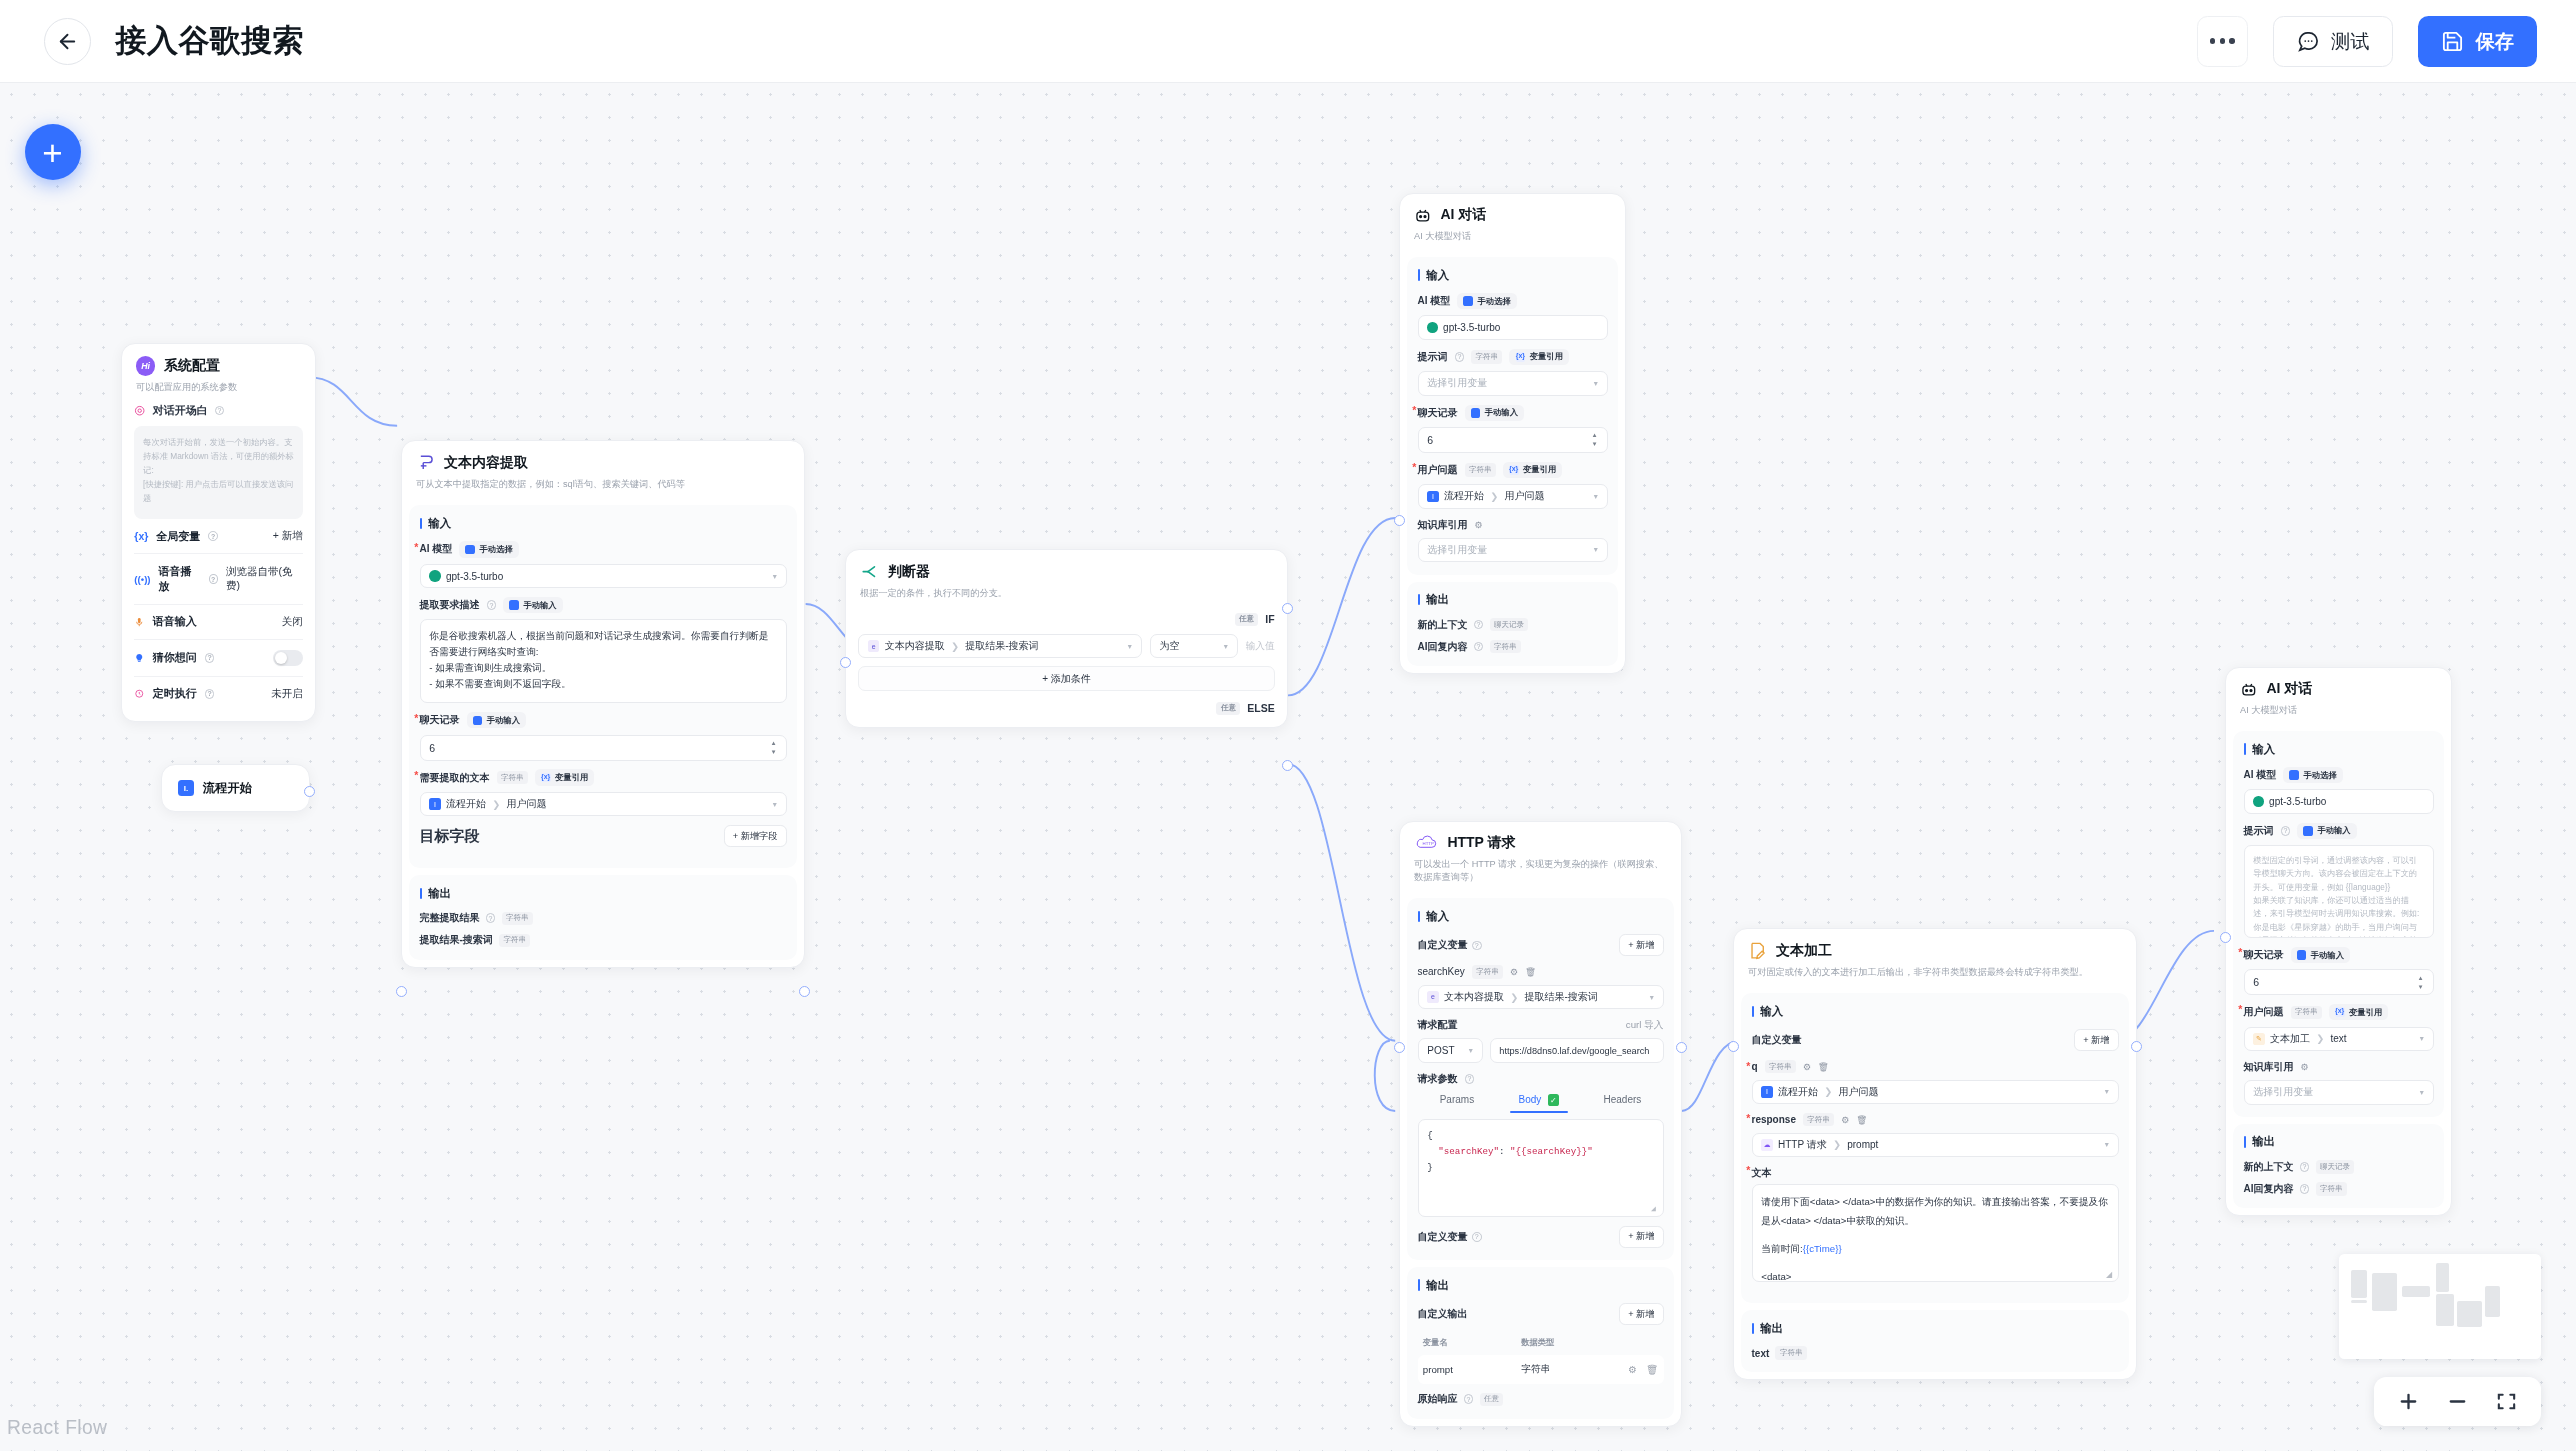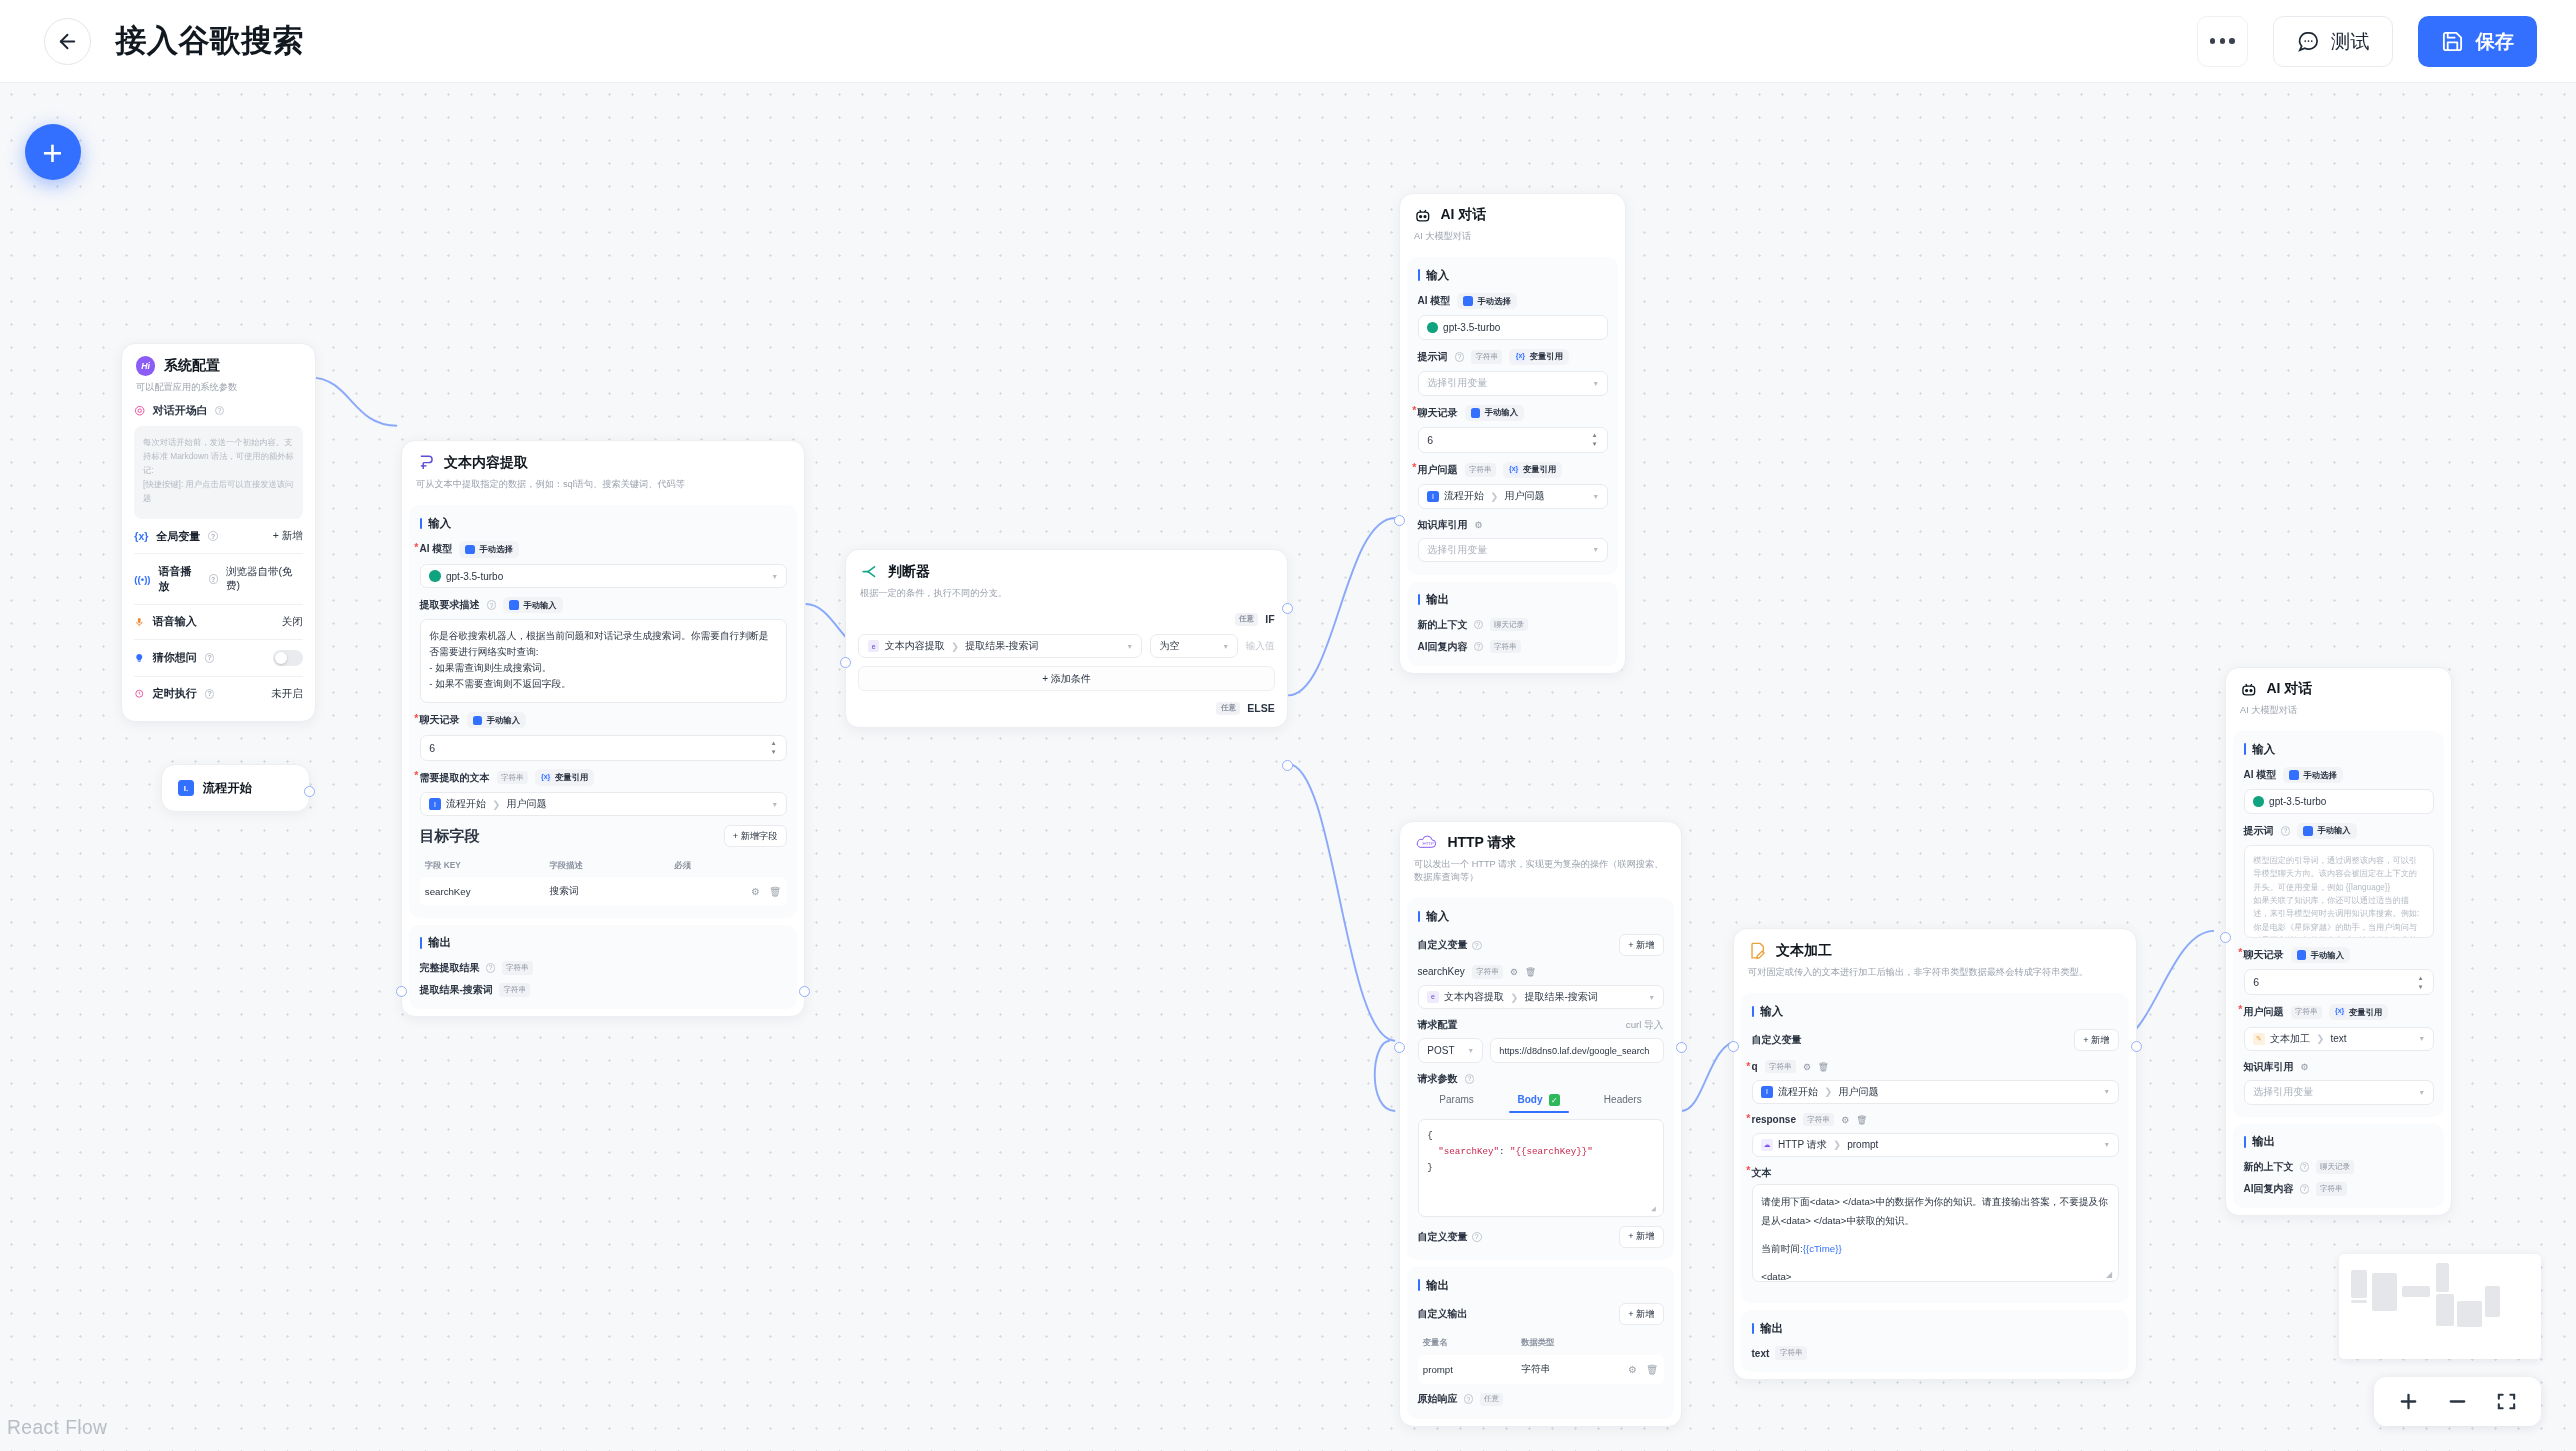--- a/index.html
+++ b/index.html
@@ -170,21 +170,21 @@
   .syscfg-row .val { margin-left: auto; font-size: 10.5px; color: #2b3442; font-weight: 400; }
   .syscfg-row .val.link { color: #2b3442; }
   .toggle { margin-left: auto; width: 30px; height: 16px; border-radius: 8px;
             background: #e9ebef; position: relative; }
   .toggle::after { content: ""; position: absolute; left: 1.8px; top: 1.8px; width: 12.3px;
                    height: 12.3px; border-radius: 50%; background: #fff; box-shadow: 0 0.9px 2.6px rgba(0,0,0,.2); }
 
   
   .tabs { display: flex; justify-content: space-around; align-items: center; margin: 3.5px 0 8.8px 0; }
   .tab { font-size: 10px; color: #646c78; padding: 4.4px 3.5px; position: relative; cursor: pointer; }
-  .tab.active { color: #3370ff; font-weight: 700; }
+  .tab.active { color: #3370ff; font-weight: 400; }
   .tab.active::after {
     content: ""; position: absolute; left: -5.3px; right: -5.3px; bottom: -2.6px; height: 1.8px;
     background: #3370ff; border-radius: 1.8px;
   }
   .okmark { display: inline-flex; align-items: center; justify-content: center;
             width: 11.4px; height: 11.4px; background: #2eb85c; color: #fff; border-radius: 2.6px;
             font-size: 8px; margin-left: 3.5px; }
   .code {
     font-family: "Liberation Mono", "DejaVu Sans Mono", monospace;
     font-size: 9.2px; line-height: 1.75; color: #2b3442;
@@ -412,37 +412,20 @@
           <span>流程开始</span>
           <span class="sep">❯</span>
           <span>用户问题</span>
           <span class="caret">▾</span>
         </div>
 
         <div class="row-between">
           <span class="lbl" style="font-size:15px;">目标字段</span>
           <span class="btn-sm">+ 新增字段</span>
         </div>
-        <table class="fields">
-          <tbody>
-              <tr>
-            <th style="width:34%;">字段 KEY</th>
-            <th style="width:34%;">字段描述</th>
-            <th>必须</th>
-          </tr>
-          <tr class="body">
-            <td>searchKey</td>
-            <td>搜索词</td>
-            <td>
-              <span class="act">⚙</span>
-              <span class="act">🗑</span>
-            </td>
-          </tr>
-        </tbody>
-          </table>
       </div>
       <div class="section">
         <div class="sec-title">输出</div>
         <div class="out-row">
           <span class="nm">完整提取结果</span>
           <span class="help">?</span>
           <span class="tag">字符串</span>
         </div>
         <div class="out-row" style="margin-bottom:0;">
           <span class="nm">提取结果-搜索词</span>

